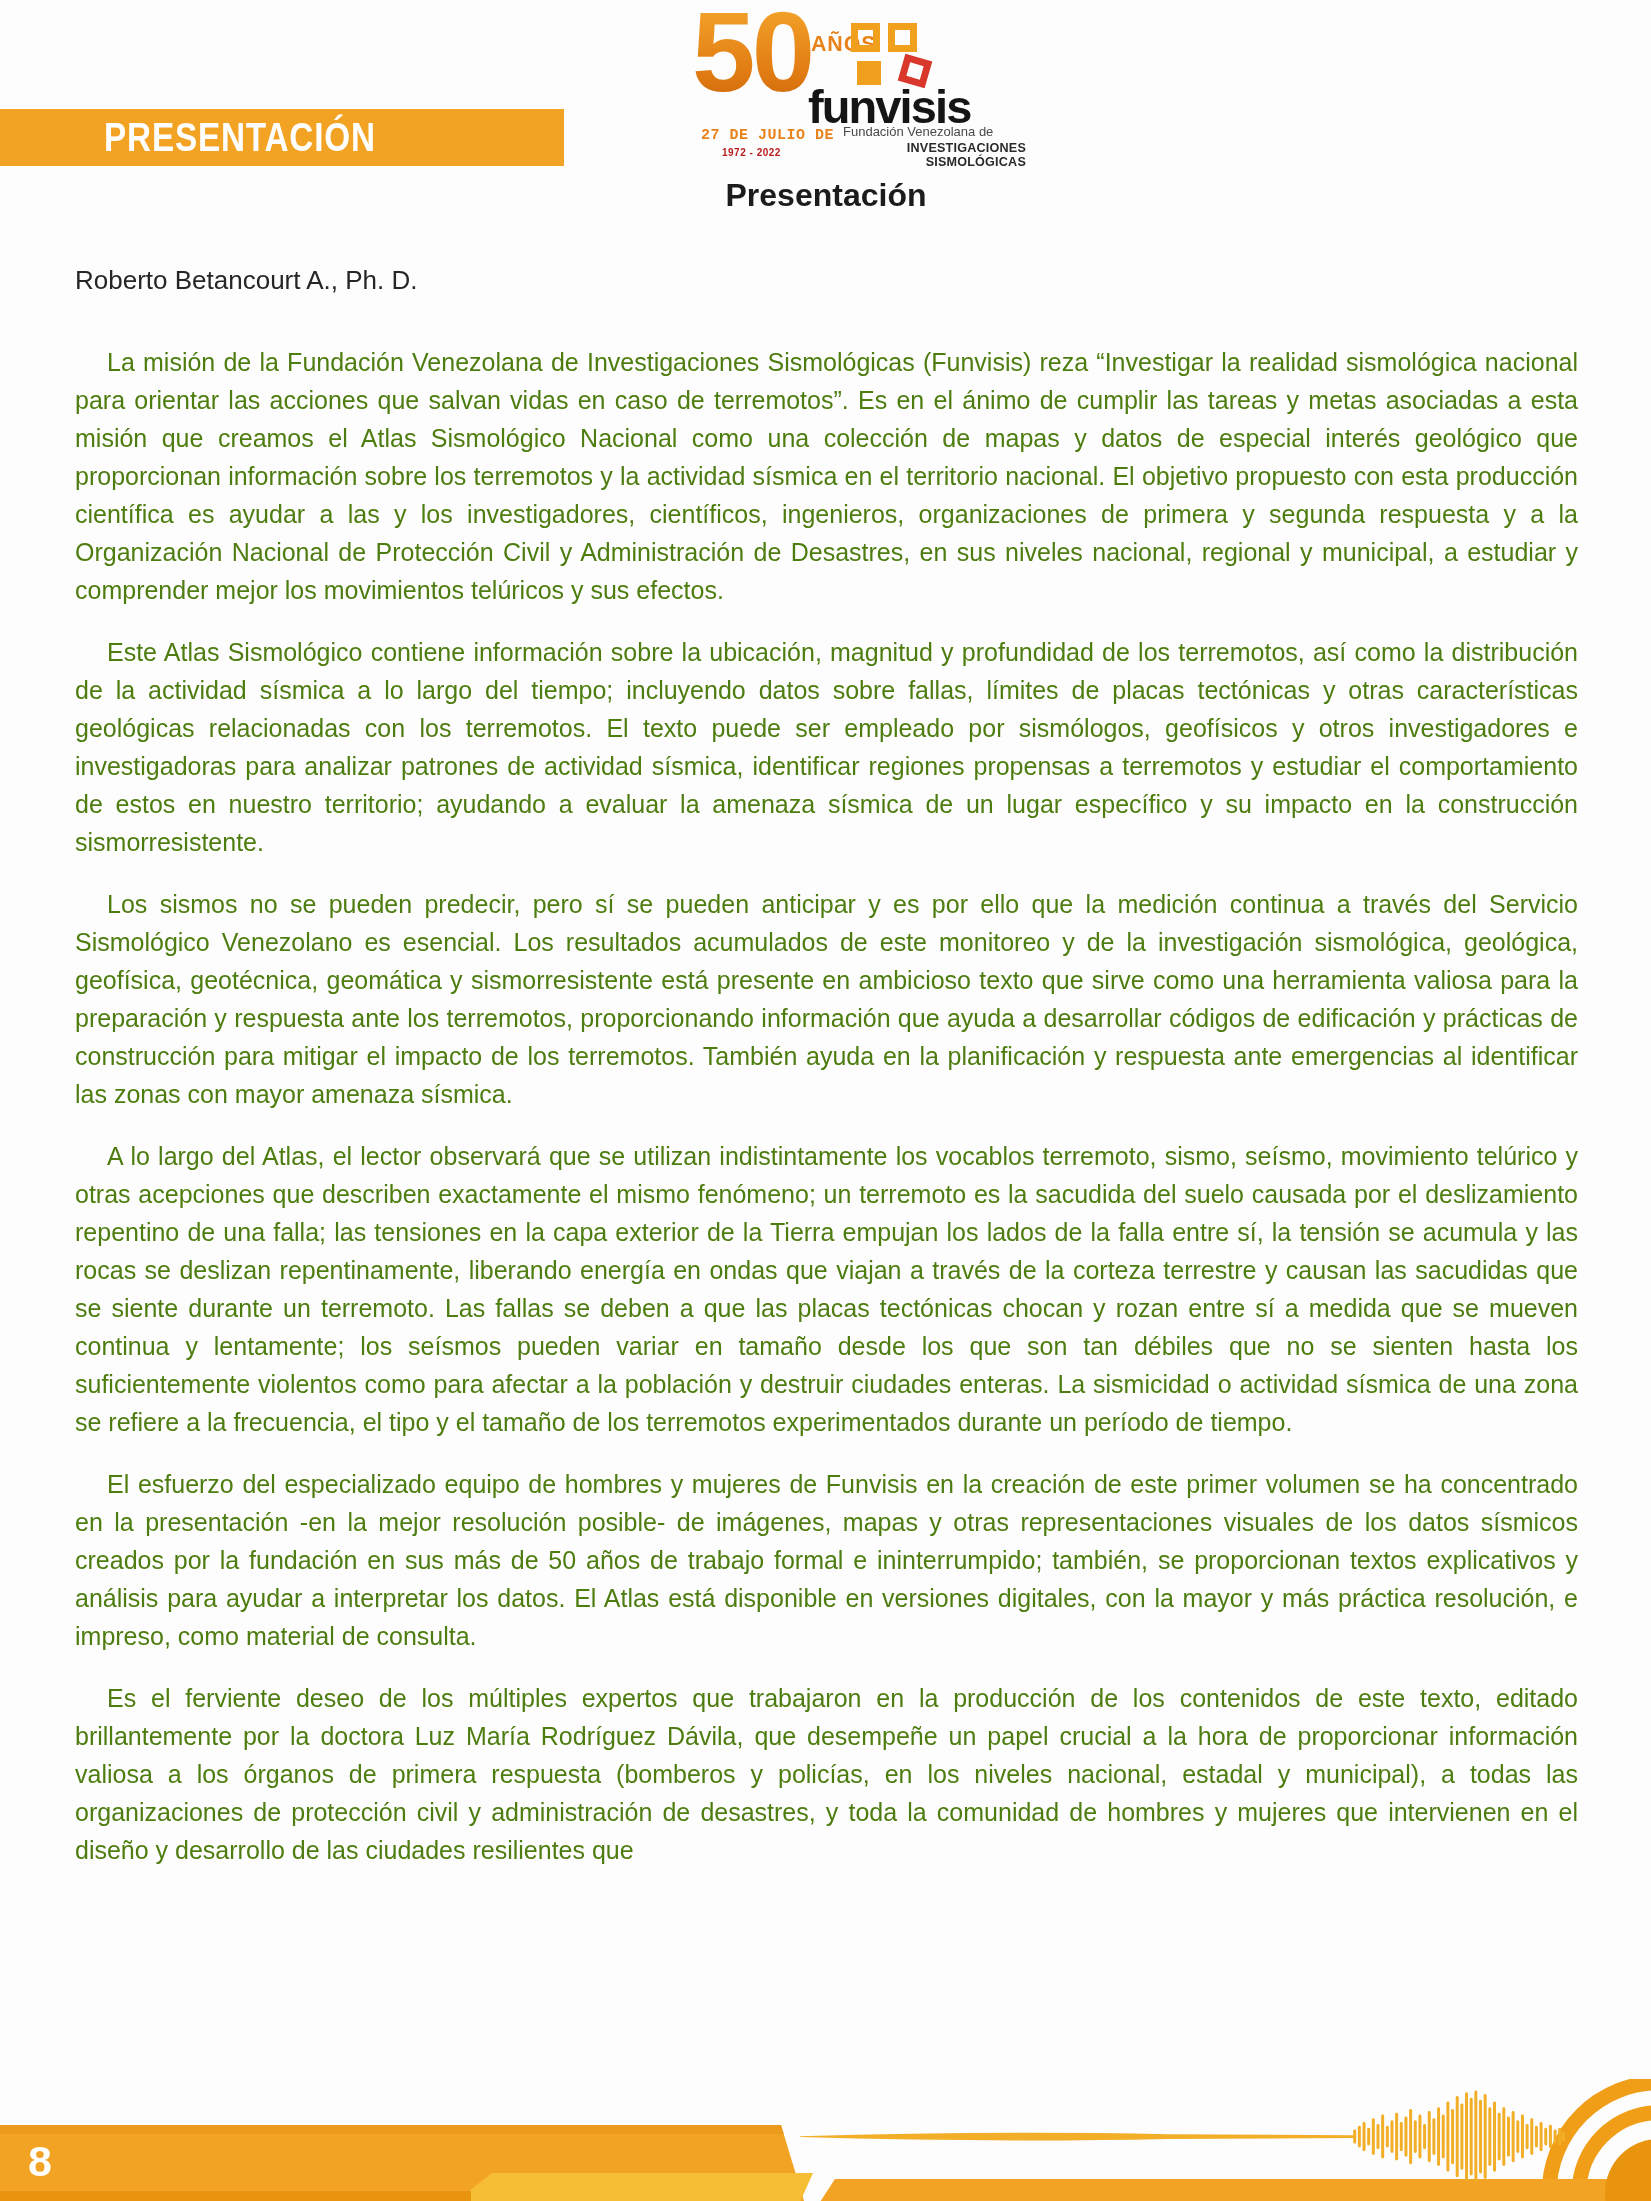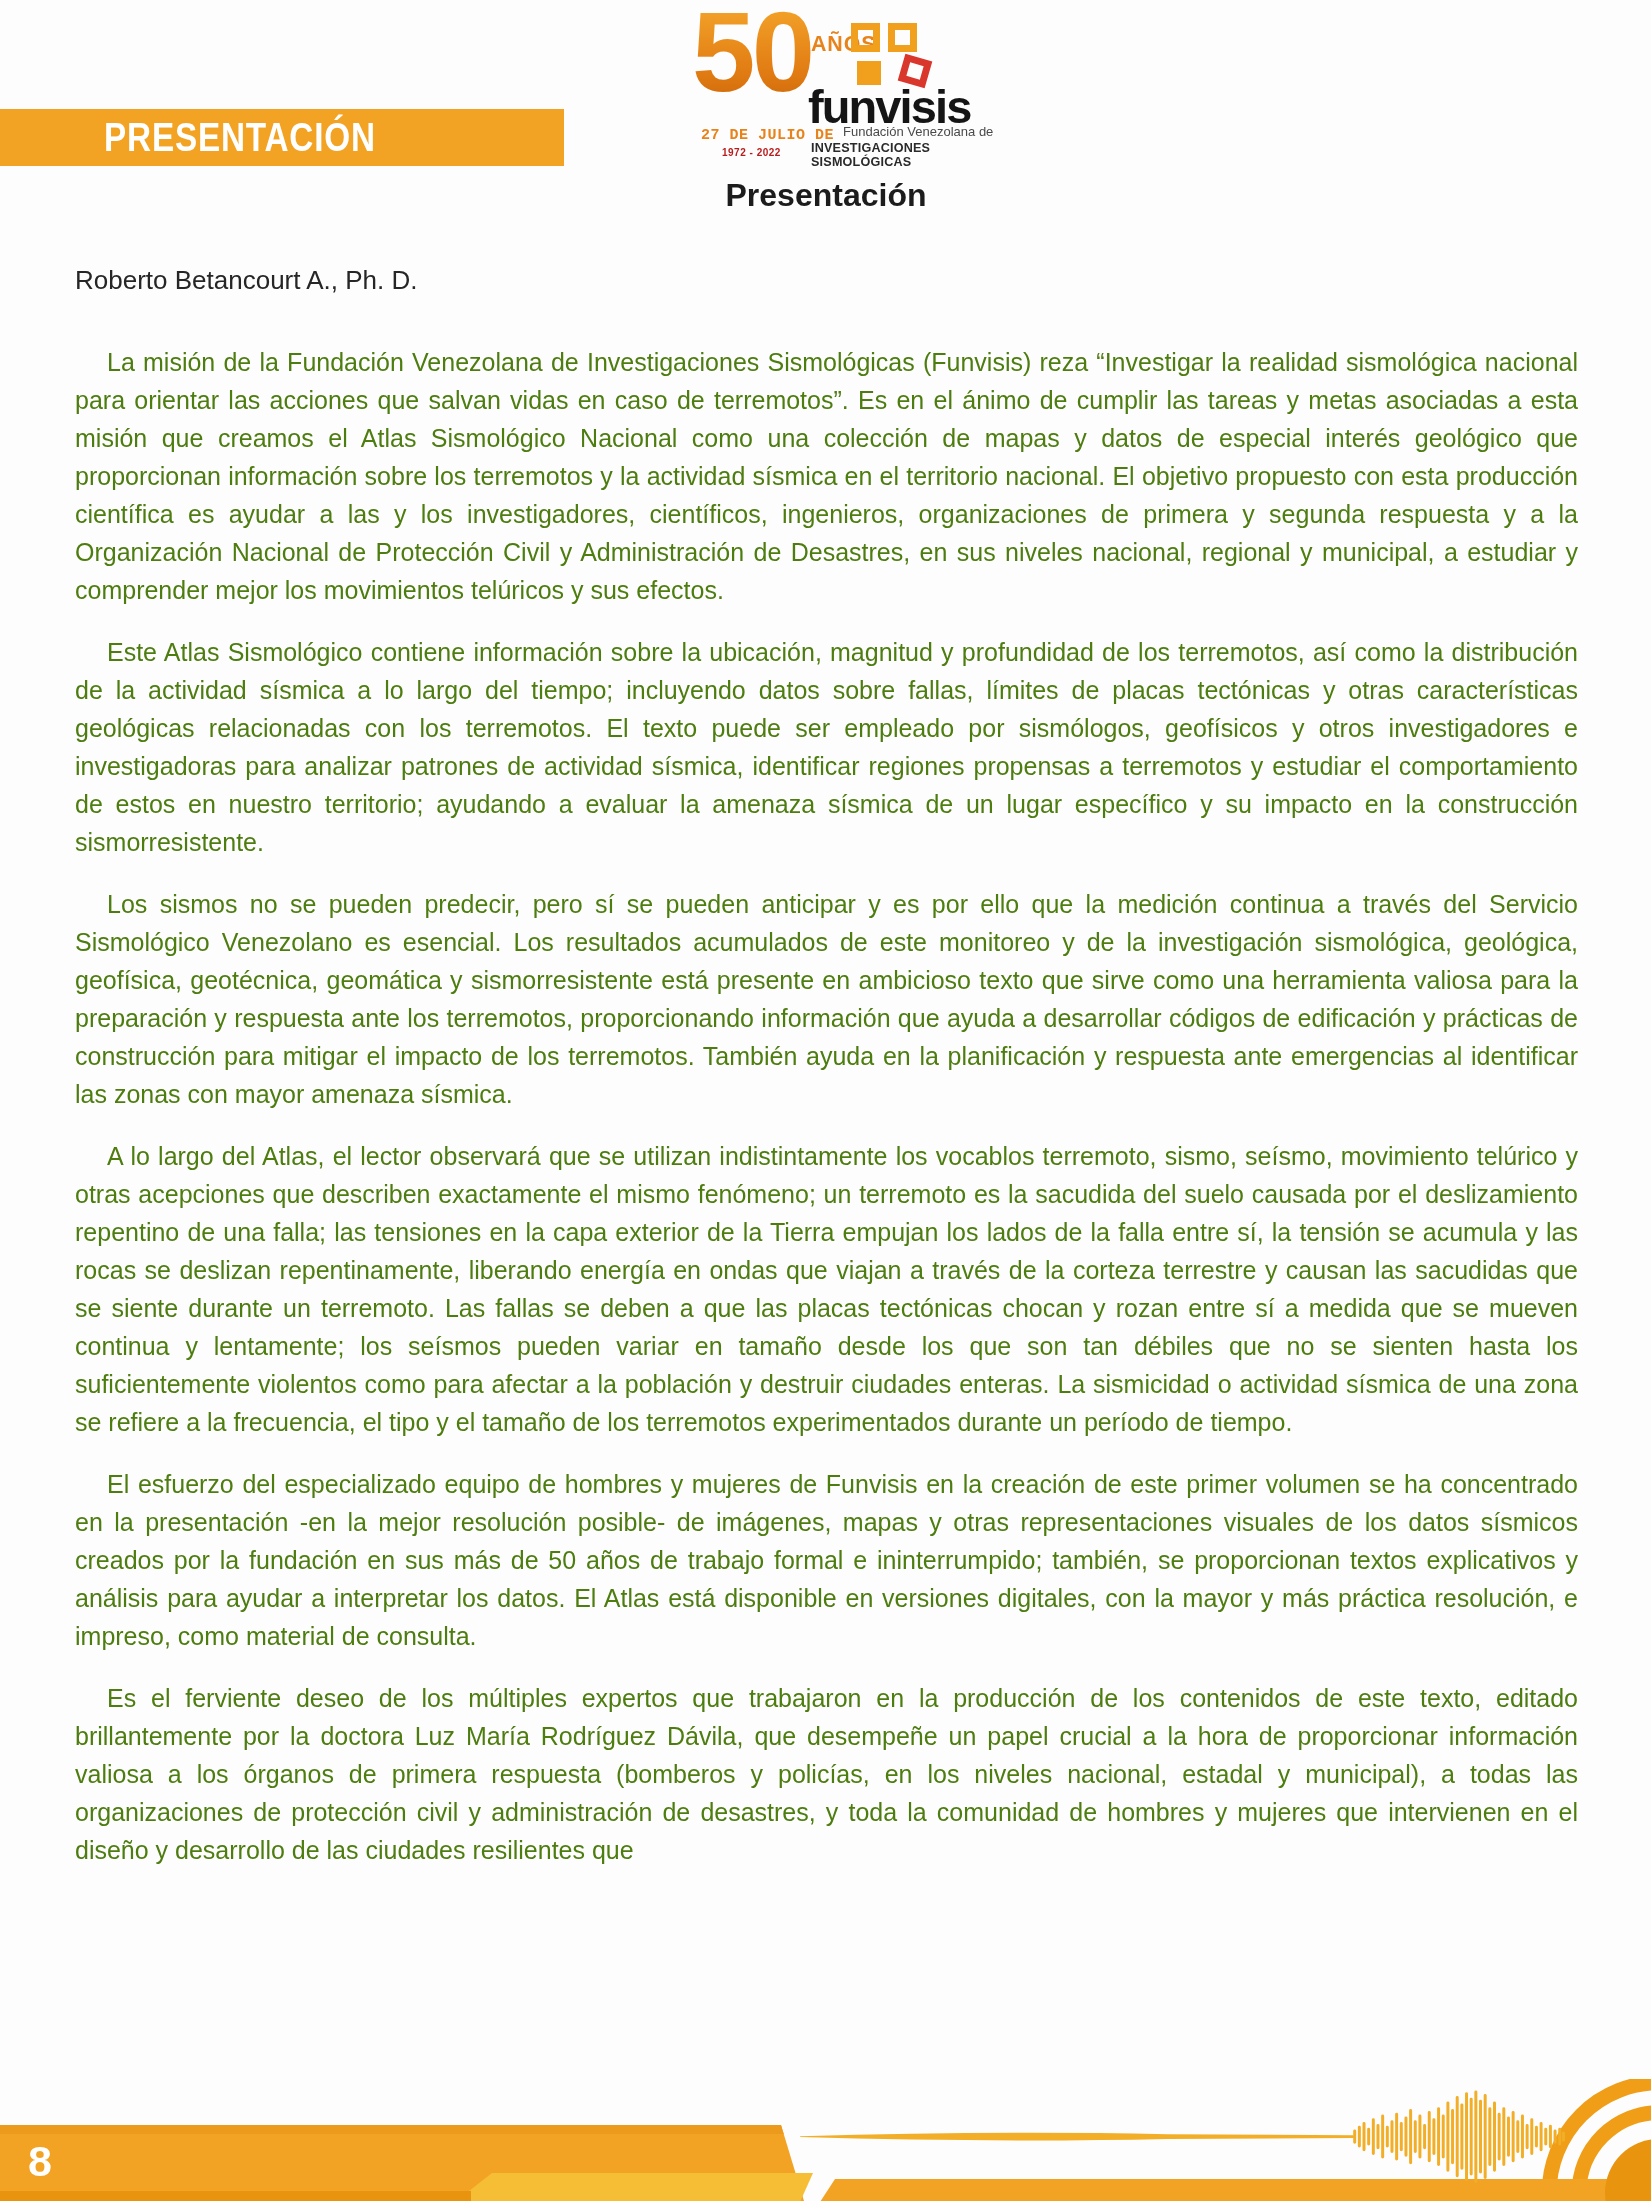--- a/index.html
+++ b/index.html
@@ -34,21 +34,21 @@
   .sq-hollow2{left:37px;top:0;width:29px;height:29px;border:7.5px solid #f1a01e;}
   .sq-solid{left:5.6px;top:38px;width:24px;height:24px;background:#f1a01e;}
   .sq-red{left:50px;top:34px;width:28px;height:28px;border:7.5px solid #da372c;transform:rotate(16deg);}
   .logo-brand{
     position:absolute;left:155px;top:75px;font-size:47px;font-weight:800;
     letter-spacing:-1.9px;color:#151515;line-height:1;
   }
   .logo-date1{position:absolute;left:48px;top:119px;font-size:15px;font-weight:800;color:#e8831b;letter-spacing:0.5px;font-family:Liberation Mono, monospace;}
   .logo-date2{position:absolute;left:69px;top:139px;font-size:10px;font-weight:800;color:#b91c1c;letter-spacing:0.5px;}
   .logo-tag1{position:absolute;left:158px;top:116px;font-size:13px;color:#4a4a4a;margin-left:32px;}
-  .logo-tag2{position:absolute;left:158px;top:133px;font-size:12.6px;font-weight:800;color:#2a2a2a;letter-spacing:0.2px;}
+  .logo-tag2{position:absolute;left:158px;top:133px;font-size:12.6px;font-weight:800;color:#2a2a2a;letter-spacing:0.2px;text-align:right;}
 
   
   .doc-title{
     position:absolute;left:0;top:177px;width:100%;text-align:center;
     font-size:32px;font-weight:800;color:#1c1c1c;letter-spacing:0;
   }
   .author{position:absolute;left:75px;top:265px;font-size:26px;color:#262626;}
   .body-text{position:absolute;left:75px;top:343px;width:1503px;}
   .body-text p{
     margin:0 0 24px 0;font-size:25px;line-height:38px;text-align:justify;

